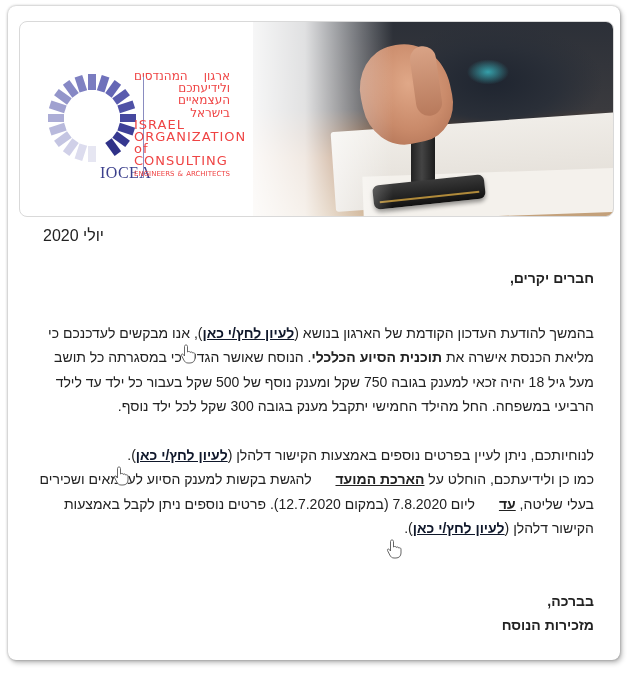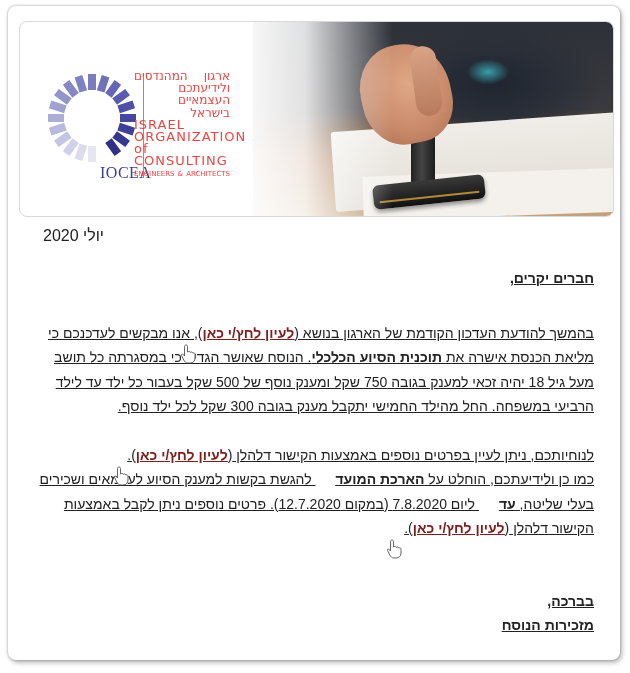--- a/index.html
+++ b/index.html
@@ -188,33 +188,32 @@
     .letter {
       position: absolute;
       right: 36px;
       top: 266px;
       width: 565px;
       direction: rtl;
       text-align: right;
       font-size: 14px;
       line-height: 24.5px;
       color: #222;
-      text-decoration: underline;
     }
     .letter p {
       margin: 0;
     }
     .greeting {
       font-weight: bold;
       font-size: 14px;
     }
     .gap-l { height: 30px; }
     .gap-m { height: 24px; }
     a.link {
-      color: #7f1d1d;
+      color: #0f172a;
       font-weight: bold;
       text-decoration: underline;
       cursor: pointer;
       margin-top: 33px;
     }
     .paren { color: #222; }
     .hand-cursor {
       display: inline-block;
       position: relative;
       width: 0;

